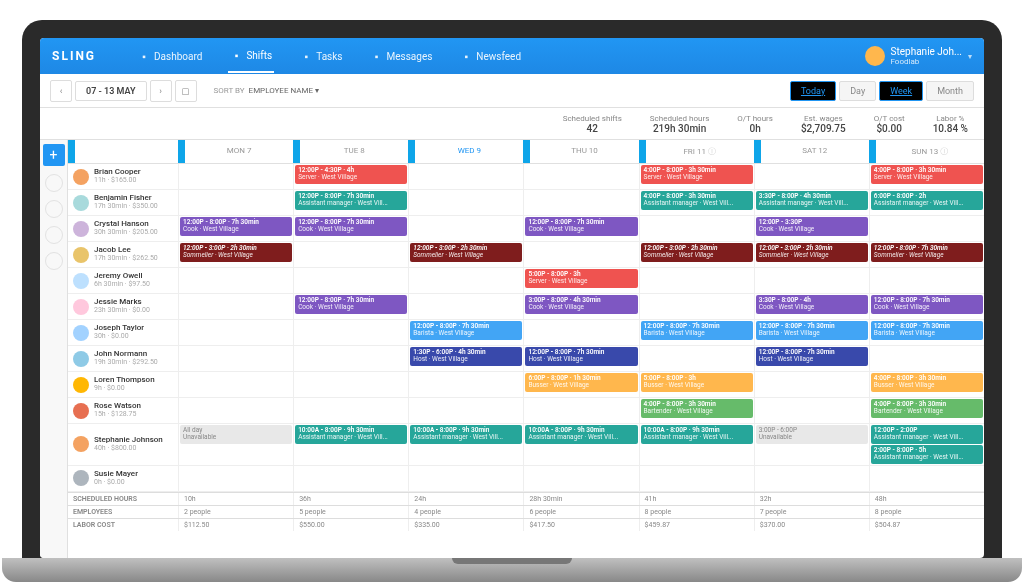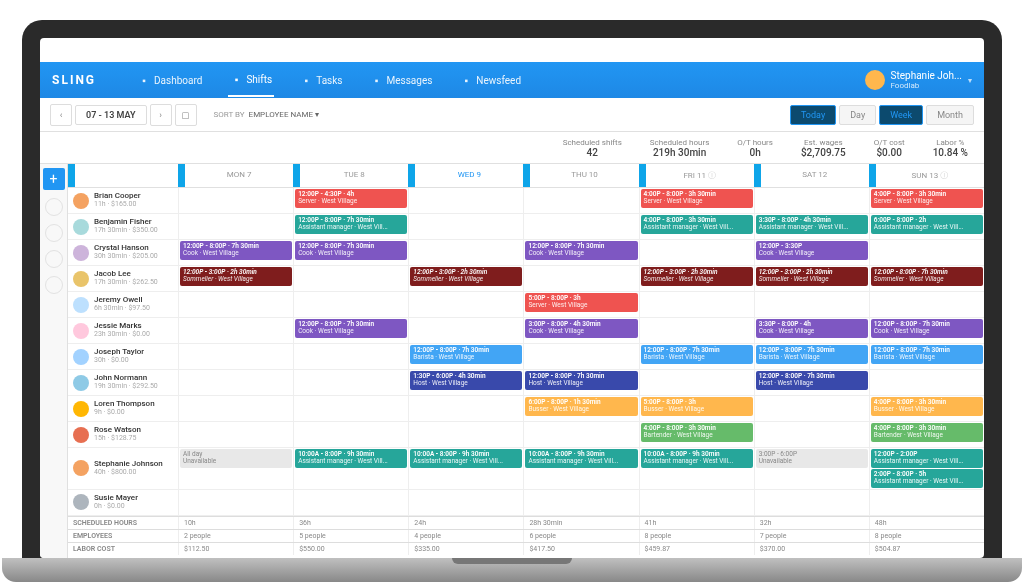--- a/index.html
+++ b/index.html
@@ -1,36 +1,36 @@
 <!DOCTYPE html>
 <html><head>
 <meta charset="utf-8">
 <style>
 * { margin:0; padding:0; box-sizing:border-box; font-family:-apple-system,BlinkMacSystemFont,"Segoe UI",Roboto,sans-serif; }
 body { background:#fff; display:flex; justify-content:center; align-items:flex-start; padding:20px; }
 .laptop { width:980px; background:#2a2a2a; border-radius:20px 20px 0 0; padding:18px 18px 0; position:relative; }
 .screen { background:#fff; border-radius:4px; overflow:hidden; height:520px; display:flex; flex-direction:column; }
-.topbar { background:linear-gradient(to bottom,#2196f3,#1e88e5); height:36px; display:flex; align-items:center; padding:0 12px; color:#fff; font-size:10px;margin-top:24px; }
+.topbar { background:linear-gradient(to bottom,#2196f3,#1e88e5); height:36px; display:flex; align-items:center; padding:0 12px; color:#fff; font-size:10px; }
 .logo { font-weight:700; letter-spacing:2px; font-size:12px; margin-right:40px; }
 .nav { display:flex; gap:24px; align-items:center; }
 .nav-item { display:flex; align-items:center; gap:4px; padding:10px 2px; cursor:pointer; opacity:0.9; }
 .nav-item.active { border-bottom:2px solid #fff; opacity:1; }
 .nav-icon { width:12px; height:12px; display:inline-flex; align-items:center; justify-content:center; }
 .user-area { margin-left:auto; display:flex; align-items:center; gap:6px;justify-content:flex-end; }
 .avatar-sm { width:20px; height:20px; border-radius:50%; background:#ffb74d; }
 .user-name { font-size:10px; line-height:1.1; }
 .user-sub { font-size:8px; opacity:0.8; }
 .toolbar { height:34px; border-bottom:1px solid #e0e0e0; display:flex; align-items:center; padding:0 10px; font-size:9px; color:#666; }
 .nav-btn { width:22px; height:22px; border:1px solid #ddd; display:flex; align-items:center; justify-content:center; cursor:pointer; color:#888; margin-right:3px; border-radius:2px; }
 .date-range { border:1px solid #ddd; padding:4px 10px; font-weight:600; color:#444; border-radius:2px; margin-right:3px; }
 .sort-label { margin-left:14px; font-size:8px; text-transform:uppercase; color:#999; }
 .sort-val { font-size:8px; text-transform:uppercase; color:#666; margin-left:4px; }
 .view-btns { margin-left:auto; display:flex; gap:3px; }
 .view-btn { padding:4px 10px; border:1px solid #ddd; border-radius:2px; font-size:9px; color:#888; cursor:pointer; background:#f5f5f5; }
-.view-btn.primary { color:#2196f3; background:#0c4a6e; border-color:#2196f3; }
+.view-btn.primary { color:#2196f3; background:#000000; border-color:#2196f3;text-decoration:underline; }
 .stats-bar { height:32px; display:flex; align-items:center; justify-content:flex-end; gap:28px; padding:0 16px; font-size:8px; color:#888; border-bottom:1px solid #e0e0e0; }
 .stat { text-align:center; }
 .stat-val { color:#444; font-size:10px; font-weight:500; }
 .body { flex:1; display:flex; overflow:hidden; }
 .rail { width:28px; background:#f8f8f8; border-right:1px solid #e0e0e0; display:flex; flex-direction:column; align-items:center; padding-top:4px; gap:8px; }
 .rail-add { width:22px; height:22px; background:#2196f3; color:#fff; display:flex; align-items:center; justify-content:center; font-size:14px; border-radius:2px; cursor:pointer; }
 .rail-icon { width:18px; height:18px; border:1px solid #ccc; border-radius:50%; opacity:0.5; }
 .grid { flex:1; overflow:auto; font-size:7px; }
 .hdr-row { display:grid; grid-template-columns:110px repeat(7,1fr); border-bottom:1px solid #e0e0e0; position:sticky; top:0; background:#fff; z-index:2; }
 .hdr-cell { padding:6px 4px; text-align:center; font-size:8px; color:#999; text-transform:uppercase; border-left:7px solid #0ea5e9; }

